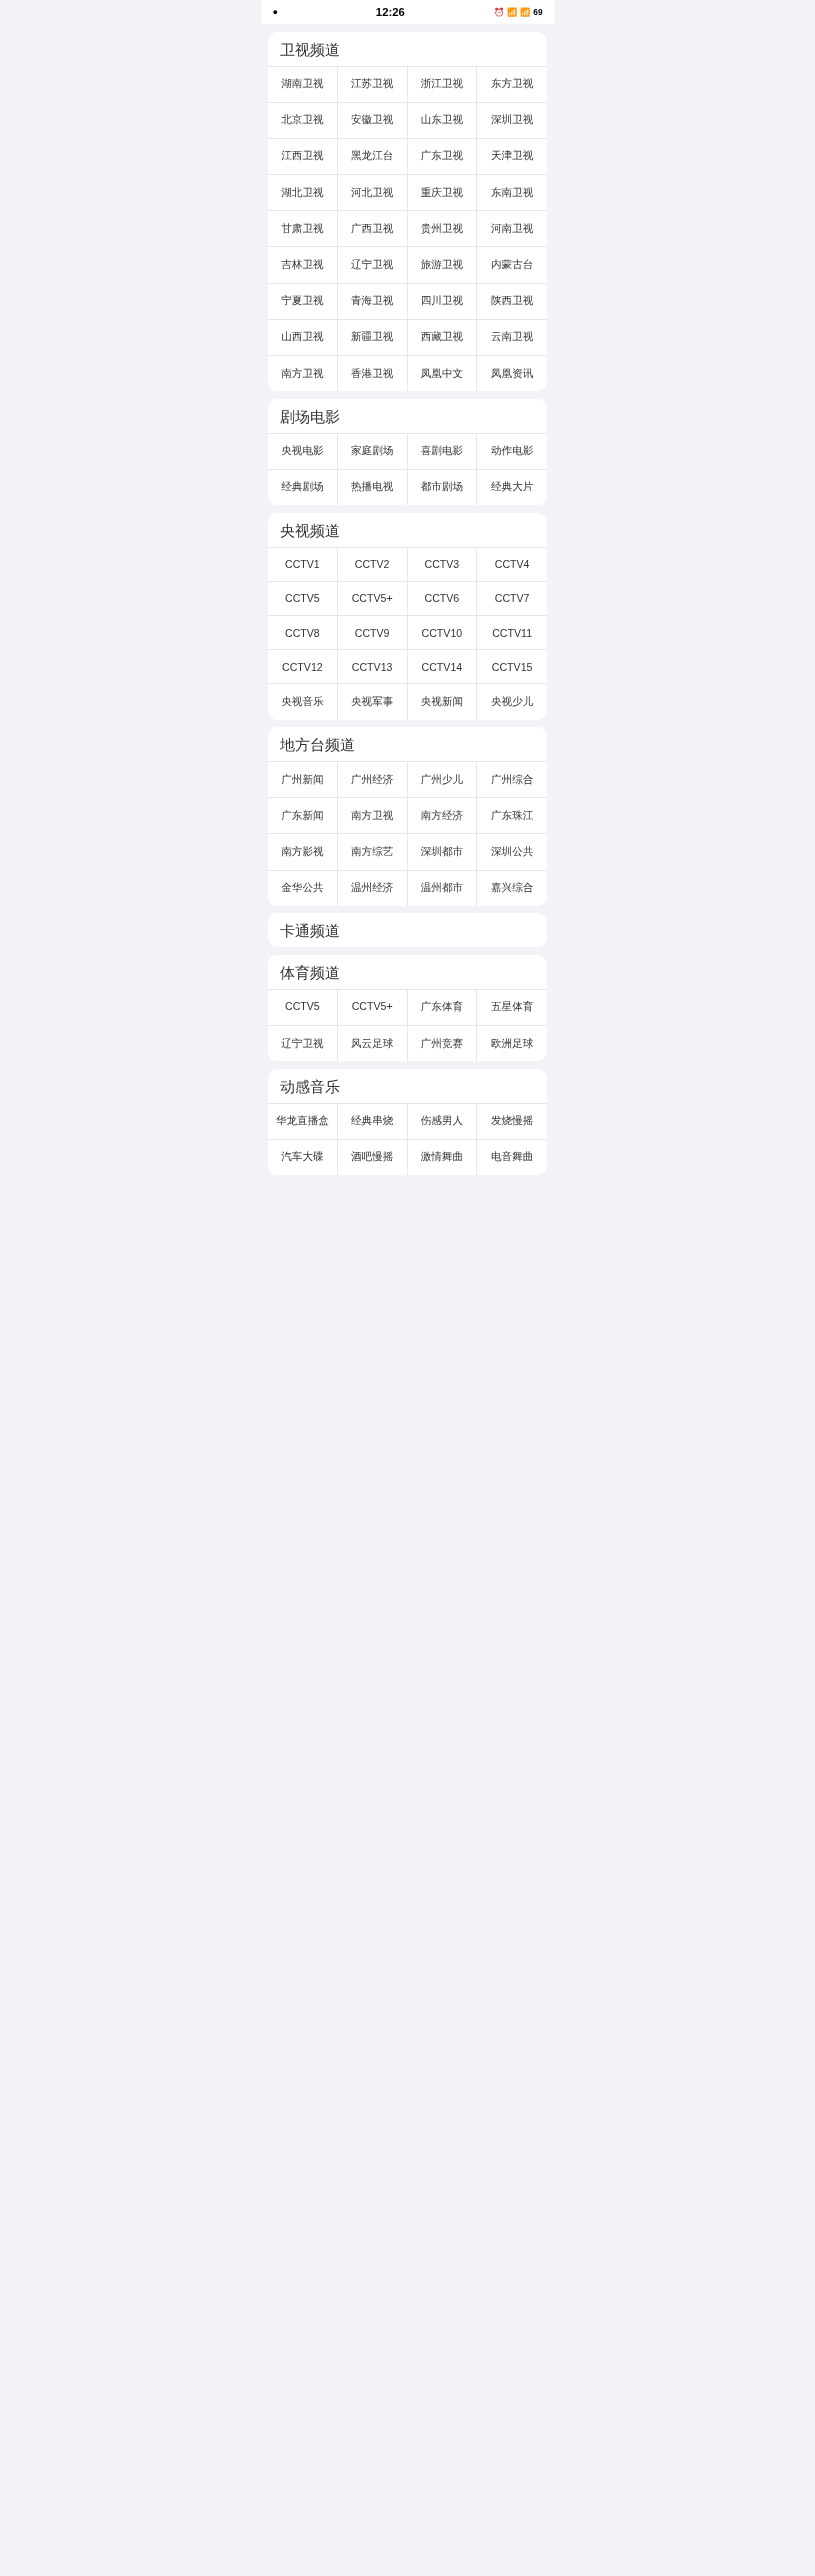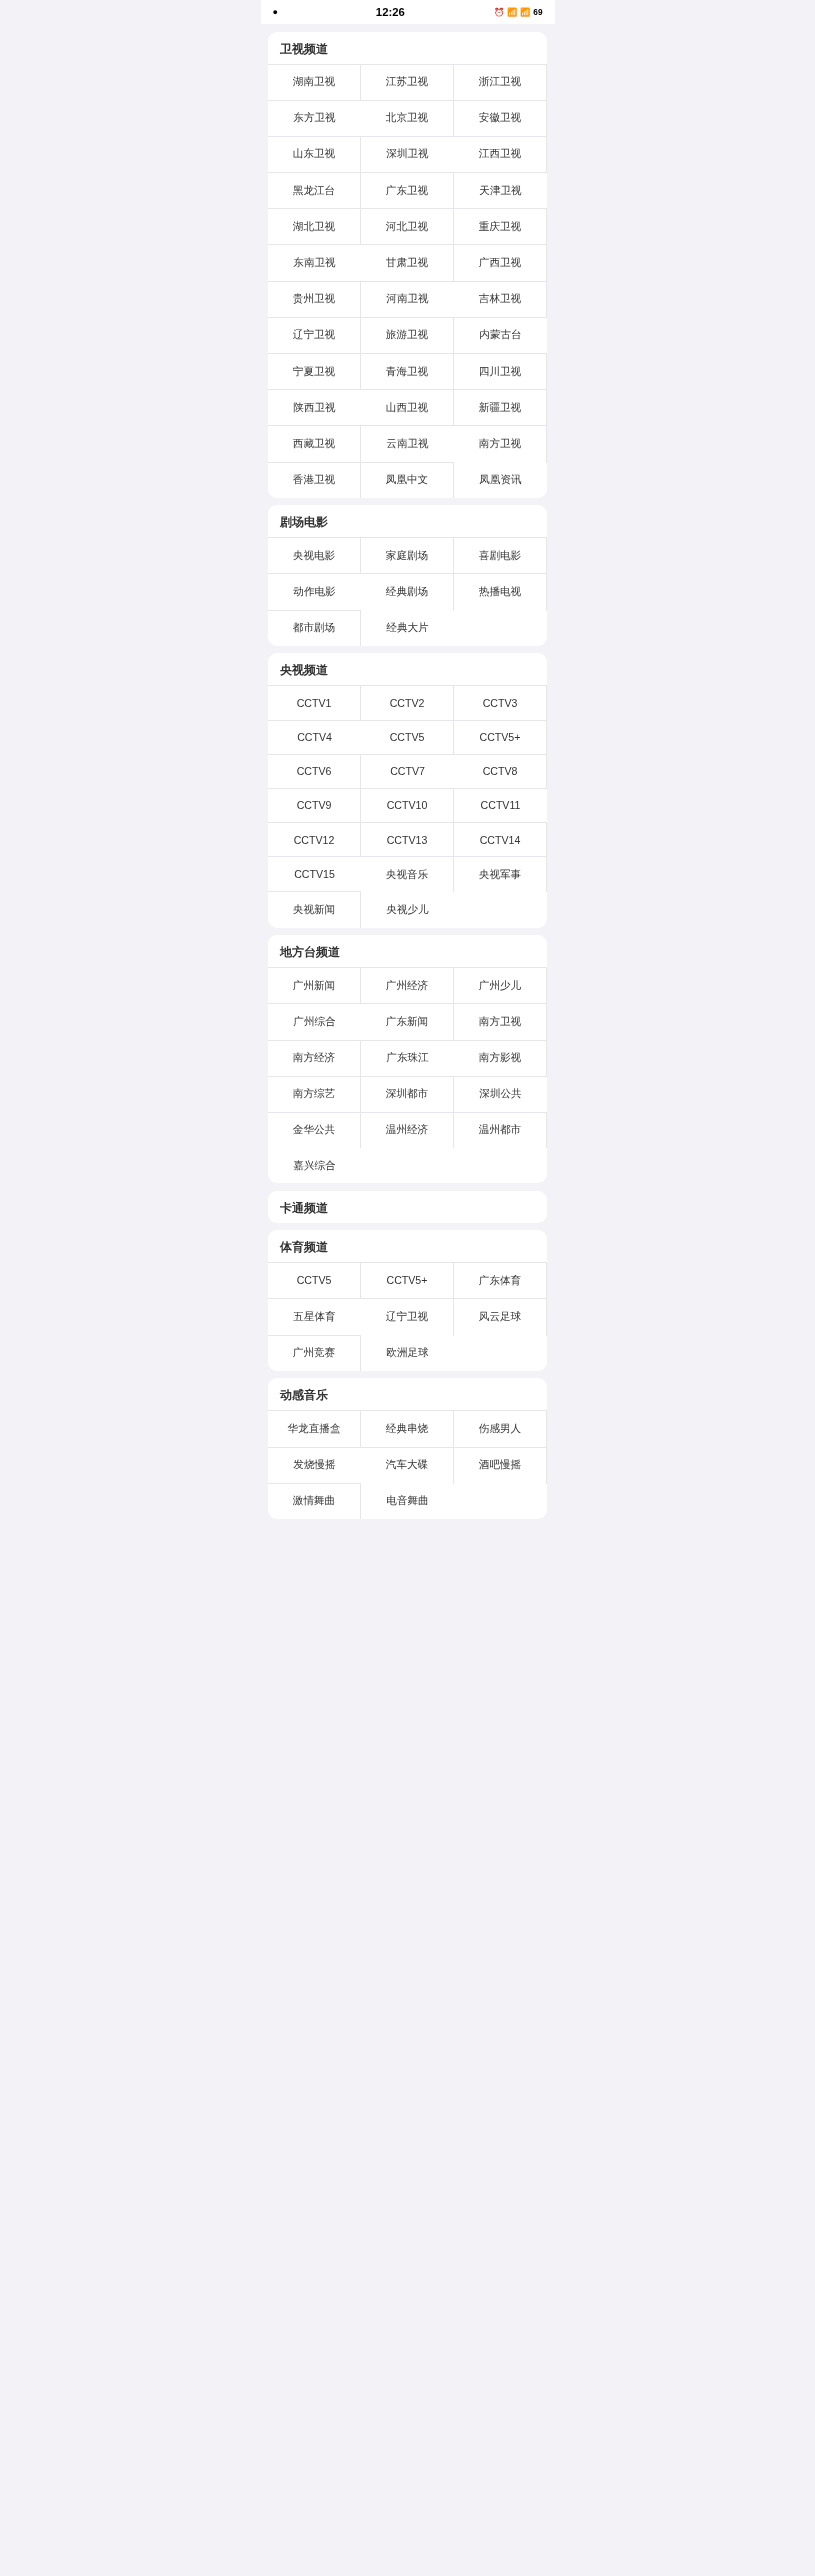--- a/index.html
+++ b/index.html
@@ -25,27 +25,27 @@
     .status-right { font-size: 8.3px; display: flex; gap: 3px; align-items: center; }
 
     .section {
       background: #fff;
       border-radius: 9px;
       margin: 7.5px 7.5px;
       overflow: hidden;
     }
     .section-header {
       padding: 9px 12px 6px;
-      font-size: 12px;
-      font-weight: 700;
+      font-size: 15px;
+      font-weight: 400;
       color: #333;
     }
     .channel-grid {
       display: grid;
-      grid-template-columns: repeat(3, 1fr);
+      grid-template-columns: repeat(4, 1fr);
       border-top: 0.8px solid #e5e5ea;
     }
     .channel-cell {
       padding: 10.6px 3px;
       text-align: center;
       font-size: 10.6px;
       color: #333;
       border-right: 0.8px solid #e5e5ea;
       border-bottom: 0.8px solid #e5e5ea;
       cursor: pointer;

